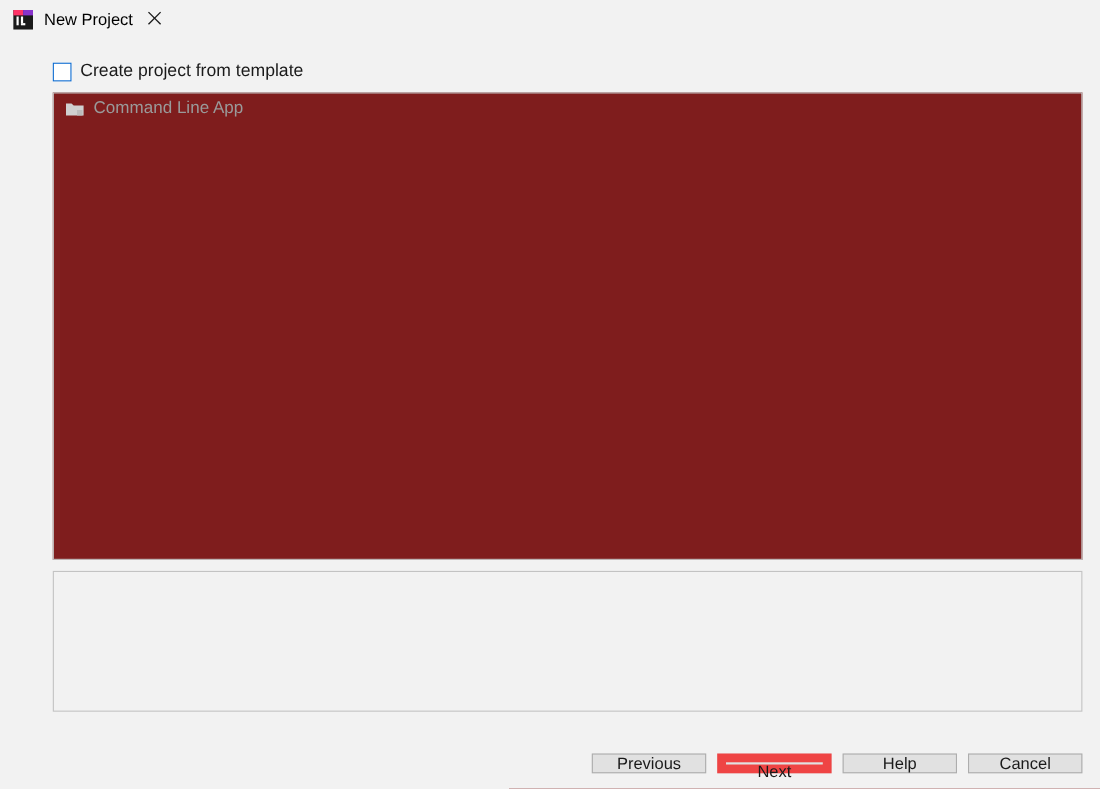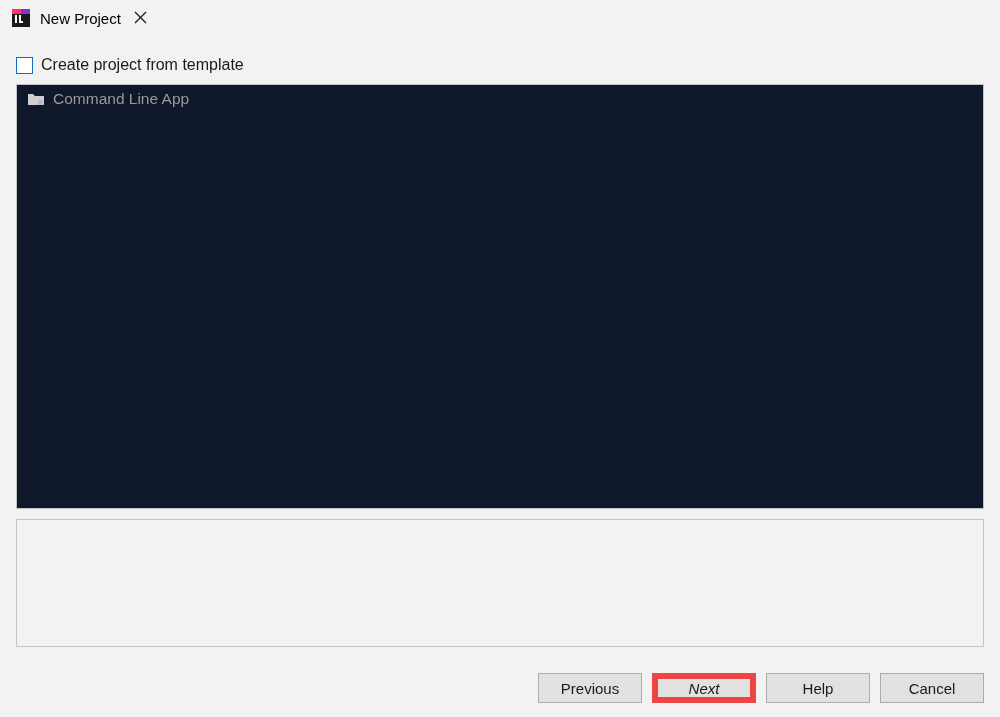--- a/index.html
+++ b/index.html
@@ -47,20 +47,21 @@
       align-items: center;
       justify-content: center;
       cursor: pointer;
     }
     .close-btn svg {
       width: 13px;
       height: 13px;
     }
     .content {
       padding: 6px 16px 0 16px;
+      margin-left: 32px;
     }
     .checkbox-row {
       display: flex;
       align-items: center;
       gap: 8px;
       margin-bottom: 10px;
       margin-top: 14px;
     }
     .checkbox {
       width: 17px;
@@ -69,21 +70,21 @@
       background: #fff;
       cursor: pointer;
     }
     .checkbox-label {
       font-size: 16px;
       color: #1a1a1a;
       cursor: pointer;
     }
     .template-list {
       border: 1px solid #c3c3c3;
-      background: #0f172a;
+      background: #7f1d1d;
       height: 425px;
       overflow: auto;
     }
     .template-item {
       display: flex;
       align-items: center;
       gap: 8px;
       padding: 5px 10px;
       cursor: default;
     }
@@ -106,32 +107,31 @@
     }
     .button-bar {
       position: absolute;
       bottom: 14px;
       right: 16px;
       display: flex;
       gap: 10px;
     }
     .btn {
       width: 104px;
-      height: 30px;
+      height: 18px;
       border: 1px solid #adadad;
       background: #e1e1e1;
       font-size: 15px;
       font-family: inherit;
       cursor: pointer;
       color: #1a1a1a;
     }
     .btn.primary {
-      border: 6px solid #ef4444;
+      border: 8px solid #ef4444;
       background: #e1e1e1;
-      font-style: italic;
     }
   </style>
 </head>
 <body>
 
 <div class="titlebar">
   <div class="titlebar-left">
     <span class="app-icon">
       <svg viewBox="0 0 18 18">
         <rect x="0" y="0" width="18" height="18" fill="#1a1a1a"></rect>

